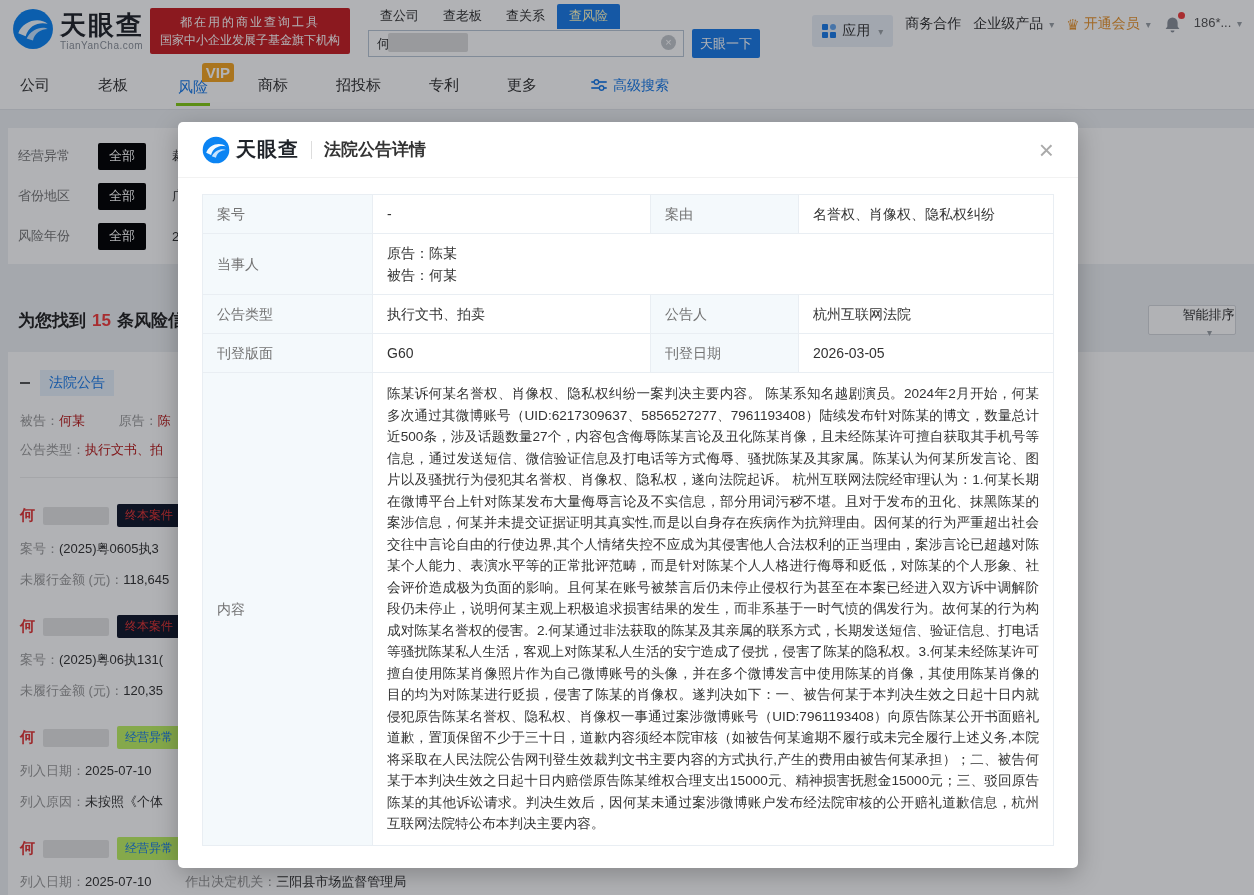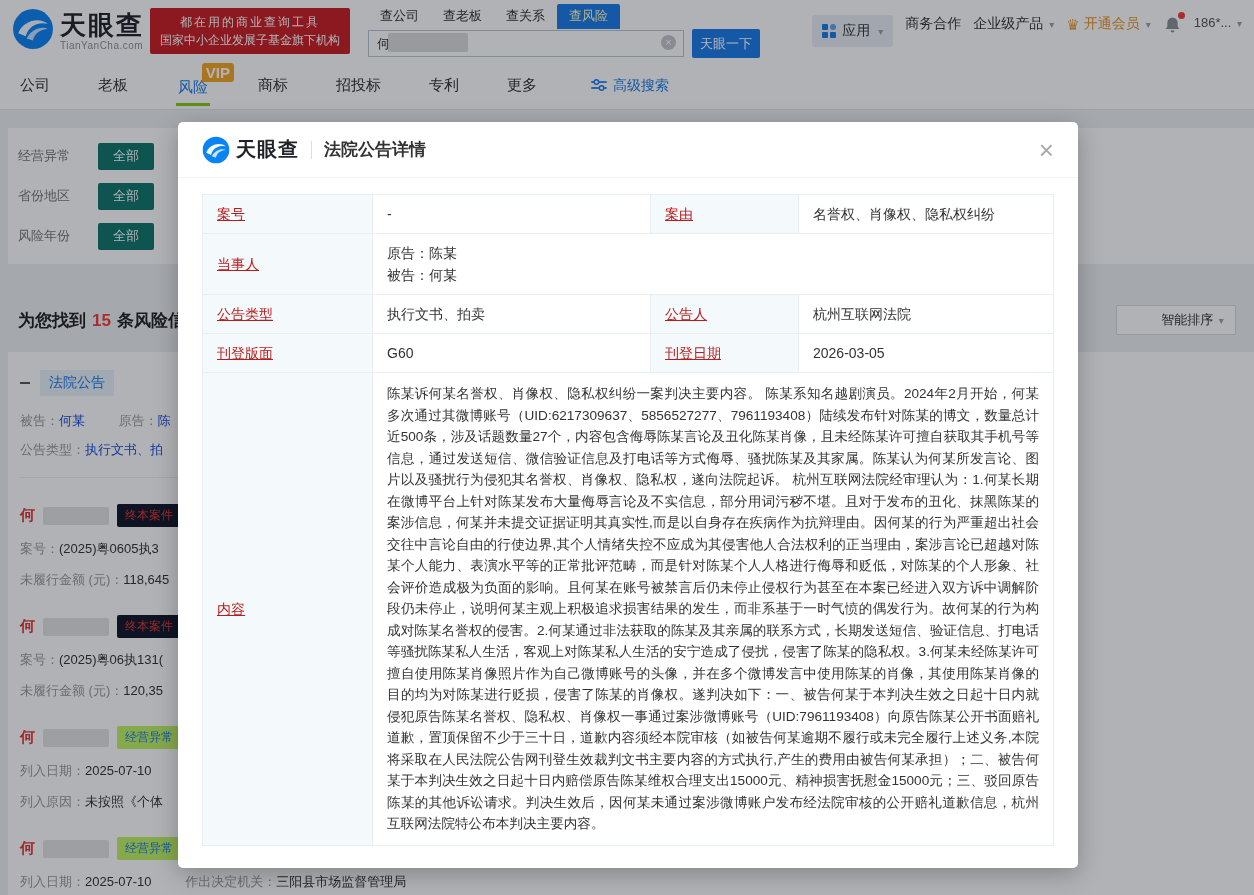--- a/index.html
+++ b/index.html
@@ -39,32 +39,32 @@
   .nav-item.active { color:#1a7be8; }
   .nav-item.active .nav-label { border-bottom:3px solid #84cc16; padding:13px 2px 6px; }
   .vip-badge { position:absolute; top:1px; right:-24px; background:#f5a623; color:#fff; font-size:15px; font-weight:bold; padding:1px 4px; border-radius:3px 3px 3px 0; }
   .adv-search { display:flex; align-items:center; gap:6px; color:#1a7be8; font-size:14px; cursor:pointer; margin-left:6px; }
 
   
   .main { position:absolute; top:110px; left:0; right:0; bottom:0; background:#eef1f4; }
   .filter-card { position:absolute; top:18px; left:8px; right:0; height:136px; background:#fff; padding:8px 10px; }
   .filter-row { display:flex; align-items:center; height:40px; font-size:13px; }
   .filter-label { width:80px; color:#777; }
-  .btn-all { width:56px; height:27px; background:#0f766e; color:#fff; font-size:13px; border:none; border-radius:2px; margin-right:26px; cursor:pointer; }
+  .btn-all { width:48px; height:27px; background:#000000; color:#fff; font-size:13px; border:none; border-radius:2px; margin-right:26px; cursor:pointer; }
   .filter-partial { color:#333; }
   .results-row { position:absolute; top:190px; left:18px; right:18px; height:40px; display:flex; align-items:center; }
   .results-text { font-size:17px; font-weight:bold; color:#222; }
   .count-red { color:#f23c3c; margin:0 6px; }
-  .btn-sort { margin-left:auto; width:120px; height:30px; background:#fff; border:1px solid #d4d7dc; font-size:13px; color:#333; border-radius:2px; cursor:pointer;padding-left:33px; }
+  .btn-sort { margin-left:auto; width:88px; height:30px; background:#fff; border:1px solid #d4d7dc; font-size:13px; color:#333; border-radius:2px; cursor:pointer;padding-left:33px; }
   .list-card { position:absolute; top:242px; left:8px; right:0; bottom:0; background:#fff; padding:18px 0 0 12px; font-size:13px; }
   .group-row { display:flex; align-items:center; gap:10px; margin-bottom:16px; }
   .minus-ic { width:10px; height:2px; background:#555; }
   .group-link { color:#1a7be8; background:#e8f2fd; padding:4px 9px; font-size:14px; cursor:pointer; }
   .kv-row { margin:11px 0; color:#999; }
-  .kv-row b { font-weight:normal; color:#1d4ed8; }
+  .kv-row b { font-weight:normal; color:#b91c1c; }
   .kv-gap { margin-left:30px; }
   .bg-divider { height:1px; background:#ededed; margin:18px 0 0; width:168px; }
   .bg-item { margin-top:26px; }
   .item-name-row { display:flex; align-items:center; gap:8px; }
   .item-name { color:#e23333; font-weight:bold; font-size:15px; }
   .name-patch { width:66px; height:18px; background:#e4e4e4; border-radius:2px; }
   .badge { font-size:12px; padding:3px 8px; border-radius:2px; }
   .badge-red { color:#e23333; background:#0f172a; }
   .badge-blue { color:#1a7be8; background:#bef264; }
   .item-line { margin-top:13px; color:#999; }
@@ -74,21 +74,21 @@
   .overlay { position:absolute; inset:0; background:rgba(12,17,26,.32); z-index:5; }
   .modal { position:absolute; left:178px; top:122px; width:900px; height:746px; background:#fff; border-radius:5px; z-index:10; overflow:hidden; box-shadow:0 6px 24px rgba(0,0,0,.25); }
   .modal-header { height:56px; display:flex; align-items:center; padding:0 24px; border-bottom:1px solid #f2f2f2; }
   .m-brand { font-size:20px; font-weight:bold; color:#1f2329; margin-left:6px; letter-spacing:1px; }
   .m-divider { width:1px; height:18px; background:#ddd; margin:0 12px; }
   .m-title { font-size:17px; font-weight:bold; color:#333; }
   .m-close { margin-left:auto; font-size:26px; color:#aaa; cursor:pointer; line-height:1; font-weight:300; }
   .modal-body { padding:16px 24px; }
   table.detail { width:100%; border-collapse:collapse; table-layout:fixed; font-size:14px; }
   .detail th, .detail td { border:1px solid #e9eef3; padding:8px 14px; font-weight:normal; text-align:left; vertical-align:middle; line-height:22px; }
-  .detail th { background:#f4f9fc; color:#b91c1c;text-decoration:underline; }
+  .detail th { background:#f4f9fc; color:#737373; }
   .detail td { color:#333; }
   td.content-cell { text-align:justify; padding:10px 14px; line-height:21.5px; font-size:13.6px; }
 </style>
 </head>
 <body>
 
 <div class="page">
 
   <header class="topbar">
     <div class="logo">

